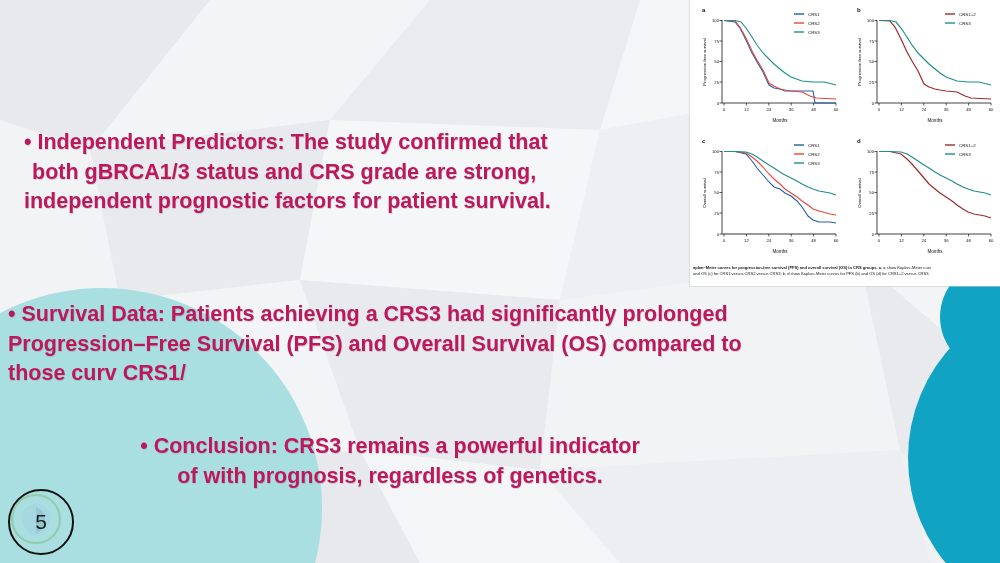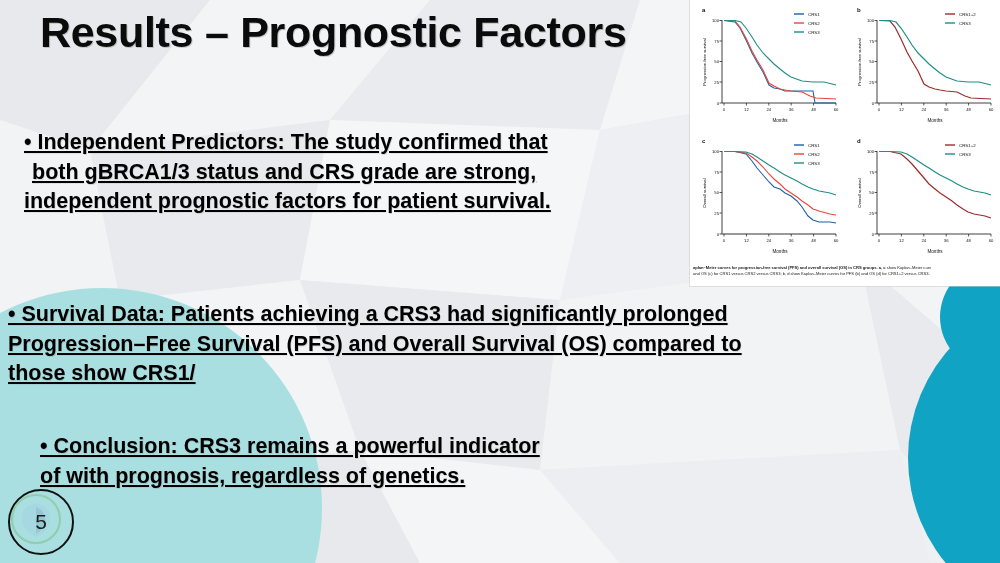--- a/index.html
+++ b/index.html
@@ -48,30 +48,29 @@
     font-weight: 700;
     color: #0b0b0b;
     letter-spacing: -0.3px;
     white-space: nowrap;
     text-shadow: 1px 1px 0 rgba(120,120,120,.35);
   }
 
   
   .block {
     position: absolute;
-    color: #000000;
+    color: #be185d;
     font-weight: 700;
     line-height: 1.38;
     text-shadow: 0.6px 0.6px 0 rgba(130,130,130,.28);
-    text-decoration: underline;
   }
   .b1 { left: 24px; top: 128px; width: 650px; font-size: 21.5px; text-align: left; }
   .b1 .ln2 { padding-left: 8px; }
   .b2 { left: 8px; top: 300px; width: 930px; font-size: 21.5px; text-align: left; }
-  .b3 { left: 40px; top: 432px; width: 700px; font-size: 21.5px; }
+  .b3 { left: 40px; top: 432px; width: 700px; font-size: 21.5px; text-align: center; }
 
   
   .pagenum {
     position: absolute;
     left: 8px; top: 489px;
     width: 62px; height: 62px;
     border: 2.5px solid #111;
     border-radius: 50%;
     display: flex; align-items: center; justify-content: center;
     font-size: 21px; color: #1d1d1d;
@@ -143,32 +142,31 @@
     <polygon points="540,470 900,450 930,563 620,563" fill="#eceef1"></polygon>
     <polygon points="860,0 1000,0 1000,190 820,90" fill="#e9ebee"></polygon>
     <polygon points="820,90 1000,190 1000,380 860,260" fill="#f2f4f6"></polygon>
     <polygon points="860,260 1000,380 1000,563 900,450" fill="#e8eaed"></polygon>
   </svg>
 
   <div class="circle-left"></div>
   <div class="circle-right-small"></div>
   <div class="circle-right"></div>
 
-  <div class="title">Results – Prognostic Factors</div>
 
   <div class="block b1">
     <div>• Independent Predictors: The study confirmed that</div>
     <div class="ln2">both gBRCA1/3 status and CRS grade are strong,</div>
     <div>independent prognostic factors for patient survival.</div>
   </div>
 
   <div class="block b2">
     <div>• Survival Data: Patients achieving a CRS3 had significantly prolonged</div>
     <div>Progression–Free Survival (PFS) and Overall Survival (OS) compared to</div>
-    <div>those show CRS1/</div>
+    <div>those curv CRS1/</div>
   </div>
 
   <div class="block b3">
     <div>• Conclusion: CRS3 remains a powerful indicator</div>
     <div>of with prognosis, regardless of genetics.</div>
   </div>
 
   <svg class="logo-mark" viewBox="0 0 60 58">
     <circle cx="30" cy="27" r="24" fill="none" stroke="#6aa84f" stroke-width="2.2"></circle>
     <path d="M30 11 C40 14 44 18 44 26 C44 36 37 42 30 45 C23 42 16 36 16 26 C16 18 20 14 30 11 Z" fill="#9fc4e0" opacity="0.75"></path>

